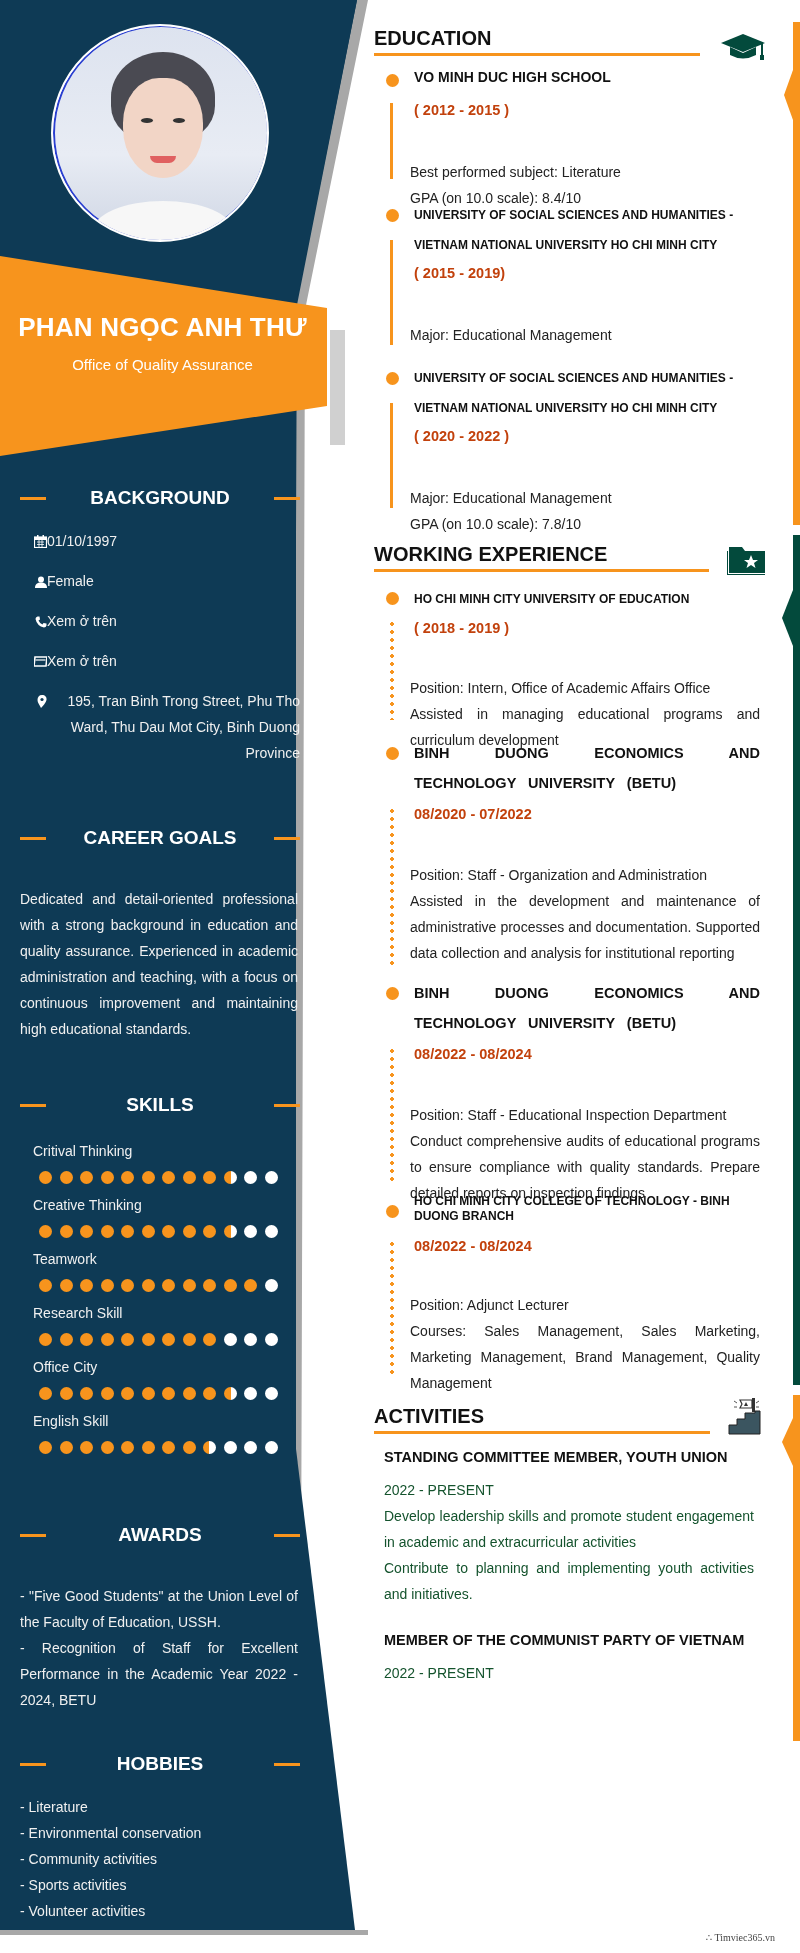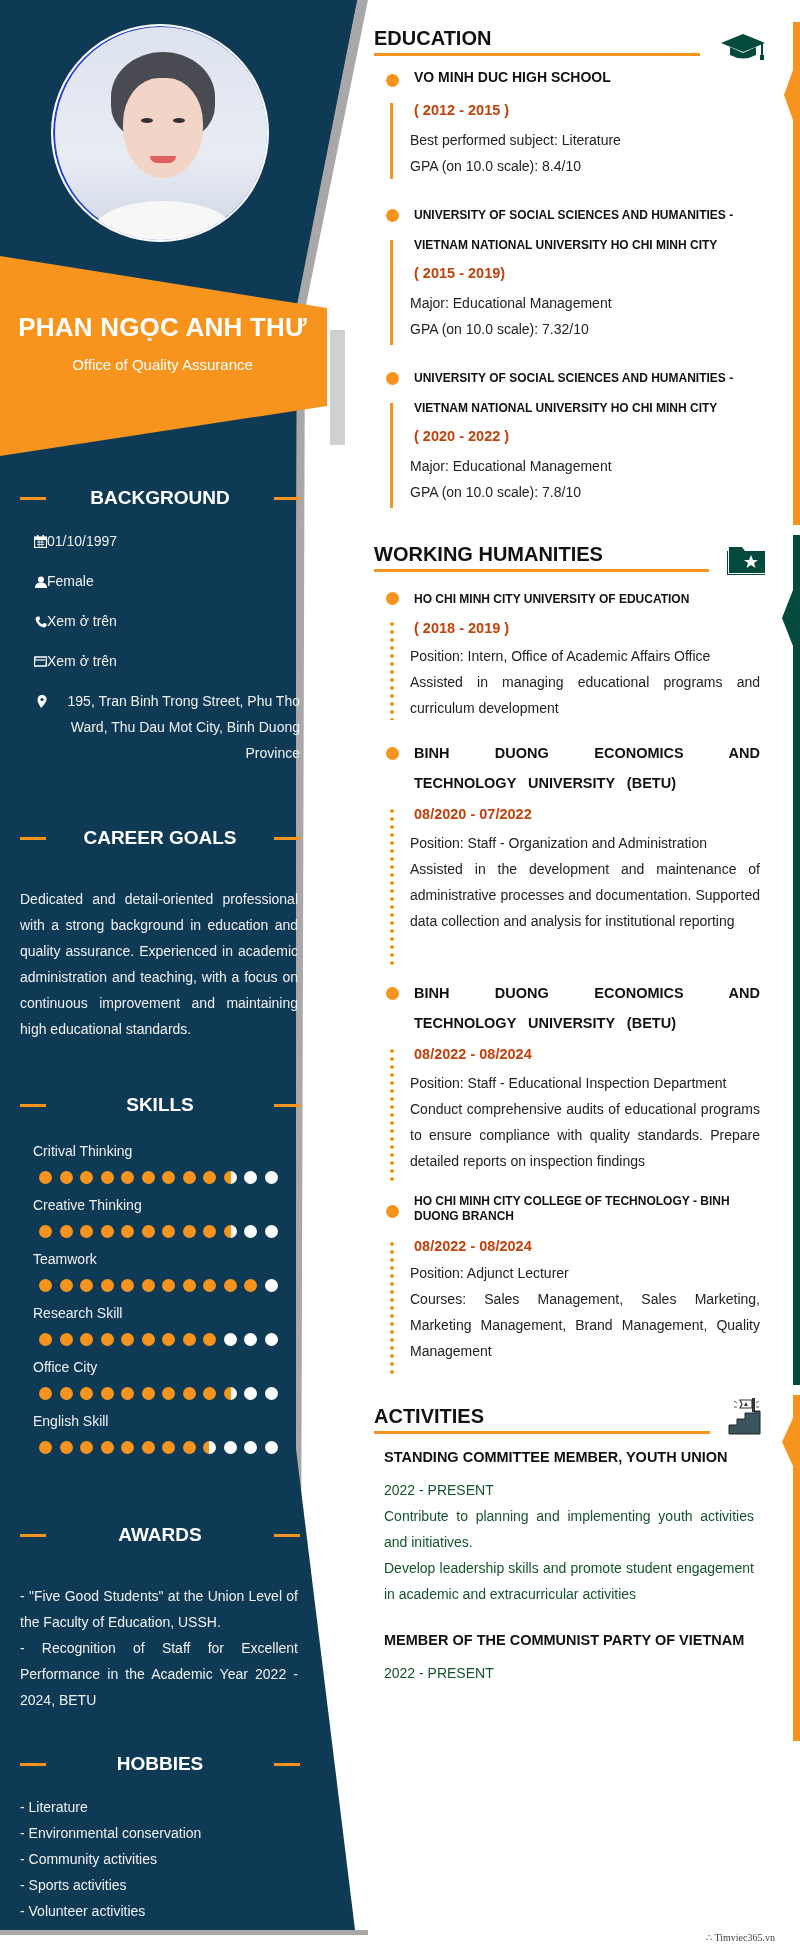--- a/index.html
+++ b/index.html
@@ -58,21 +58,21 @@
   .entry { position: absolute; left: 386px; width: 374px; }
   .bullet { position: absolute; left: 0; width: 13px; height: 13px; border-radius: 50%; background: #f7941d; }
   .vbar { position: absolute; left: 4px; width: 3px; background: #f7941d; }
   .dotline { position: absolute; left: 4px; width: 4px;
     background-image: radial-gradient(circle, #f7941d 1.8px, transparent 2px);
     background-size: 4px 8px; background-repeat: repeat-y; }
   .org { position: absolute; left: 28px; right: 0; font-size: 12px; font-weight: bold; color: #111; line-height: 30px; }
   .org.big { font-size: 14.5px; word-spacing: 8px; }
   .org.small { font-size: 12px; line-height: 15px; }
   .period { position: absolute; left: 28px; font-size: 14.5px; font-weight: bold; color: #c2410c; }
-  .line { position: absolute; left: 24px; right: 0; font-size: 14px; color: #222; line-height: 26px; text-align: justify; }
+  .line { position: absolute; left: 24px; right: 0; font-size: 14px; color: #222; line-height: 26px; text-align: justify; margin-top: 32px; }
 
   .act { position: absolute; left: 384px; width: 370px; }
   .act .t { font-size: 14.5px; font-weight: bold; color: #111; }
   .act .d { font-size: 14px; color: #14532d; line-height: 26px; text-align: justify; }
 
   .watermark { position: absolute; right: 25px; top: 1932px; font-family: Liberation Serif, serif; font-size: 10px; color: #444; }
 </style>
 </head>
 <body>
 
@@ -328,35 +328,34 @@
   <div class="line" style="top:83px">GPA (on 10.0 scale): 8.4/10</div>
 </div>
 
 <div class="entry" style="top:206px;height:140px">
   <span class="bullet" style="top:3px"></span>
   <span class="vbar" style="top:34px;height:105px"></span>
   <div class="org" style="top:-6px">UNIVERSITY OF SOCIAL SCIENCES AND HUMANITIES -</div>
   <div class="org" style="top:24px">VIETNAM NATIONAL UNIVERSITY HO CHI MINH CITY</div>
   <div class="period" style="top:59px">( 2015 - 2019)</div>
   <div class="line" style="top:84px">Major: Educational Management</div>
-  <div class="line" style="top:110px">GPA (on 10.0 scale): 7.32/10</div>
 </div>
 
 <div class="entry" style="top:369px;height:140px">
   <span class="bullet" style="top:3px"></span>
   <span class="vbar" style="top:34px;height:105px"></span>
   <div class="org" style="top:-6px">UNIVERSITY OF SOCIAL SCIENCES AND HUMANITIES -</div>
   <div class="org" style="top:24px">VIETNAM NATIONAL UNIVERSITY HO CHI MINH CITY</div>
   <div class="period" style="top:59px">( 2020 - 2022 )</div>
   <div class="line" style="top:84px">Major: Educational Management</div>
   <div class="line" style="top:110px">GPA (on 10.0 scale): 7.8/10</div>
 </div>
 
 <div class="sec-head" style="top:540px">
-  <div class="h">WORKING HUMANITIES</div>
+  <div class="h">WORKING EXPERIENCE</div>
   <div class="rule" style="width:335px"></div>
 </div>
 <div class="sec-icon" style="left:727px;top:543px">
   <svg width="40" height="32" viewBox="0 0 40 32">
       <path d="M2 4 h13 l3 4 h20 v22 h-36z" fill="#034a3c"></path>
       <path d="M0 8 v24 h38" stroke="#034a3c" stroke-width="2" fill="none"></path>
       <polygon points="24,12 26,17 31,17 27,20 28.5,25 24,22 19.5,25 21,20 17,17 22,17" fill="#fff"></polygon>
     </svg>
 </div>
 
@@ -406,22 +405,22 @@
       <path d="M12 3 h12 v8 h-12 l2-4z" fill="#fff" stroke="#333" stroke-width="1.2"></path>
       <polygon points="18,5 20,9 16,9" fill="#333"></polygon>
       <path d="M1 37 v-9 h8 v-6 h8 v-6 h10 v-2 h5 v23z" fill="#3b5560" stroke="#222" stroke-width="1"></path>
       <path d="M6 4l3 2M6 10h3M31 4l-3 2M31 10h-3" stroke="#555" stroke-width="1"></path>
     </svg>
 </div>
 
 <div class="act" style="top:1449px">
   <div class="t">STANDING COMMITTEE MEMBER, YOUTH UNION</div>
   <div class="d" style="margin-top:12px">2022 - PRESENT</div>
+  <div class="d">Develop leadership skills and promote student engagement in academic and extracurricular activities</div>
   <div class="d">Contribute to planning and implementing youth activities and initiatives.</div>
-  <div class="d">Develop leadership skills and promote student engagement in academic and extracurricular activities</div>
 </div>
 
 <div class="act" style="top:1632px">
   <div class="t">MEMBER OF THE COMMUNIST PARTY OF VIETNAM</div>
   <div class="d" style="margin-top:12px">2022 - PRESENT</div>
 </div>
 
 <div class="watermark">∴ Timviec365.vn</div>
 
 </body></html>

